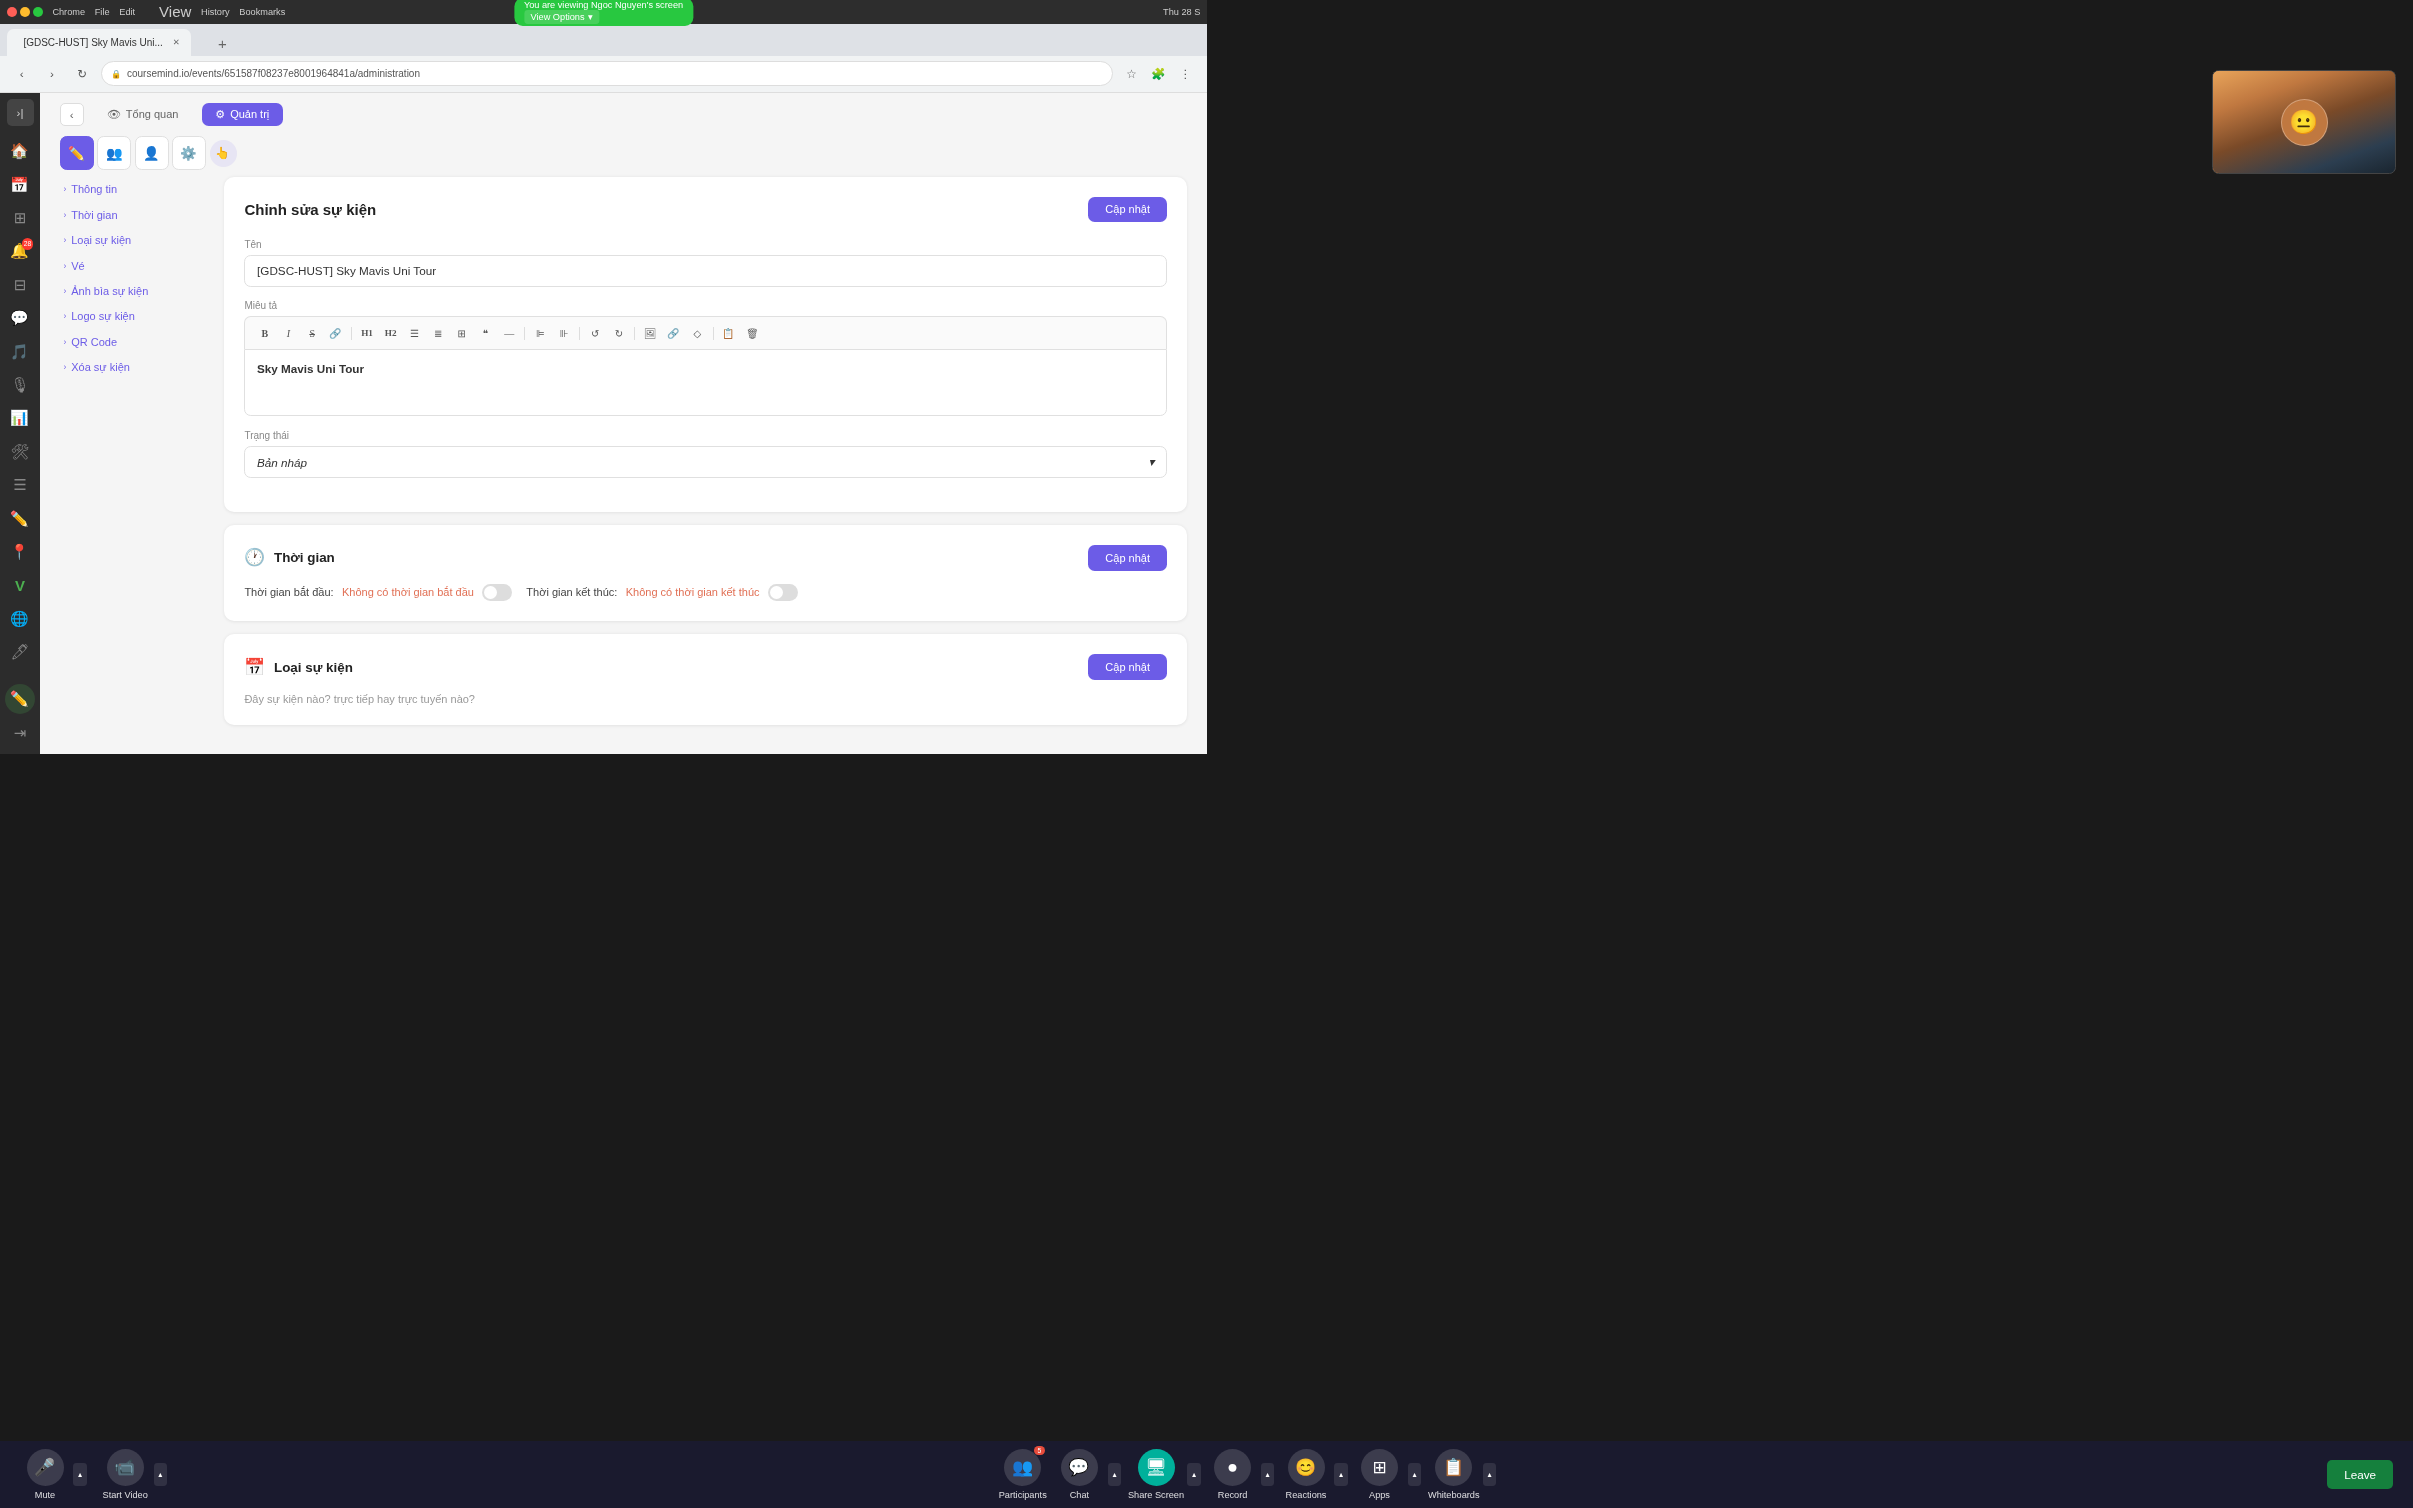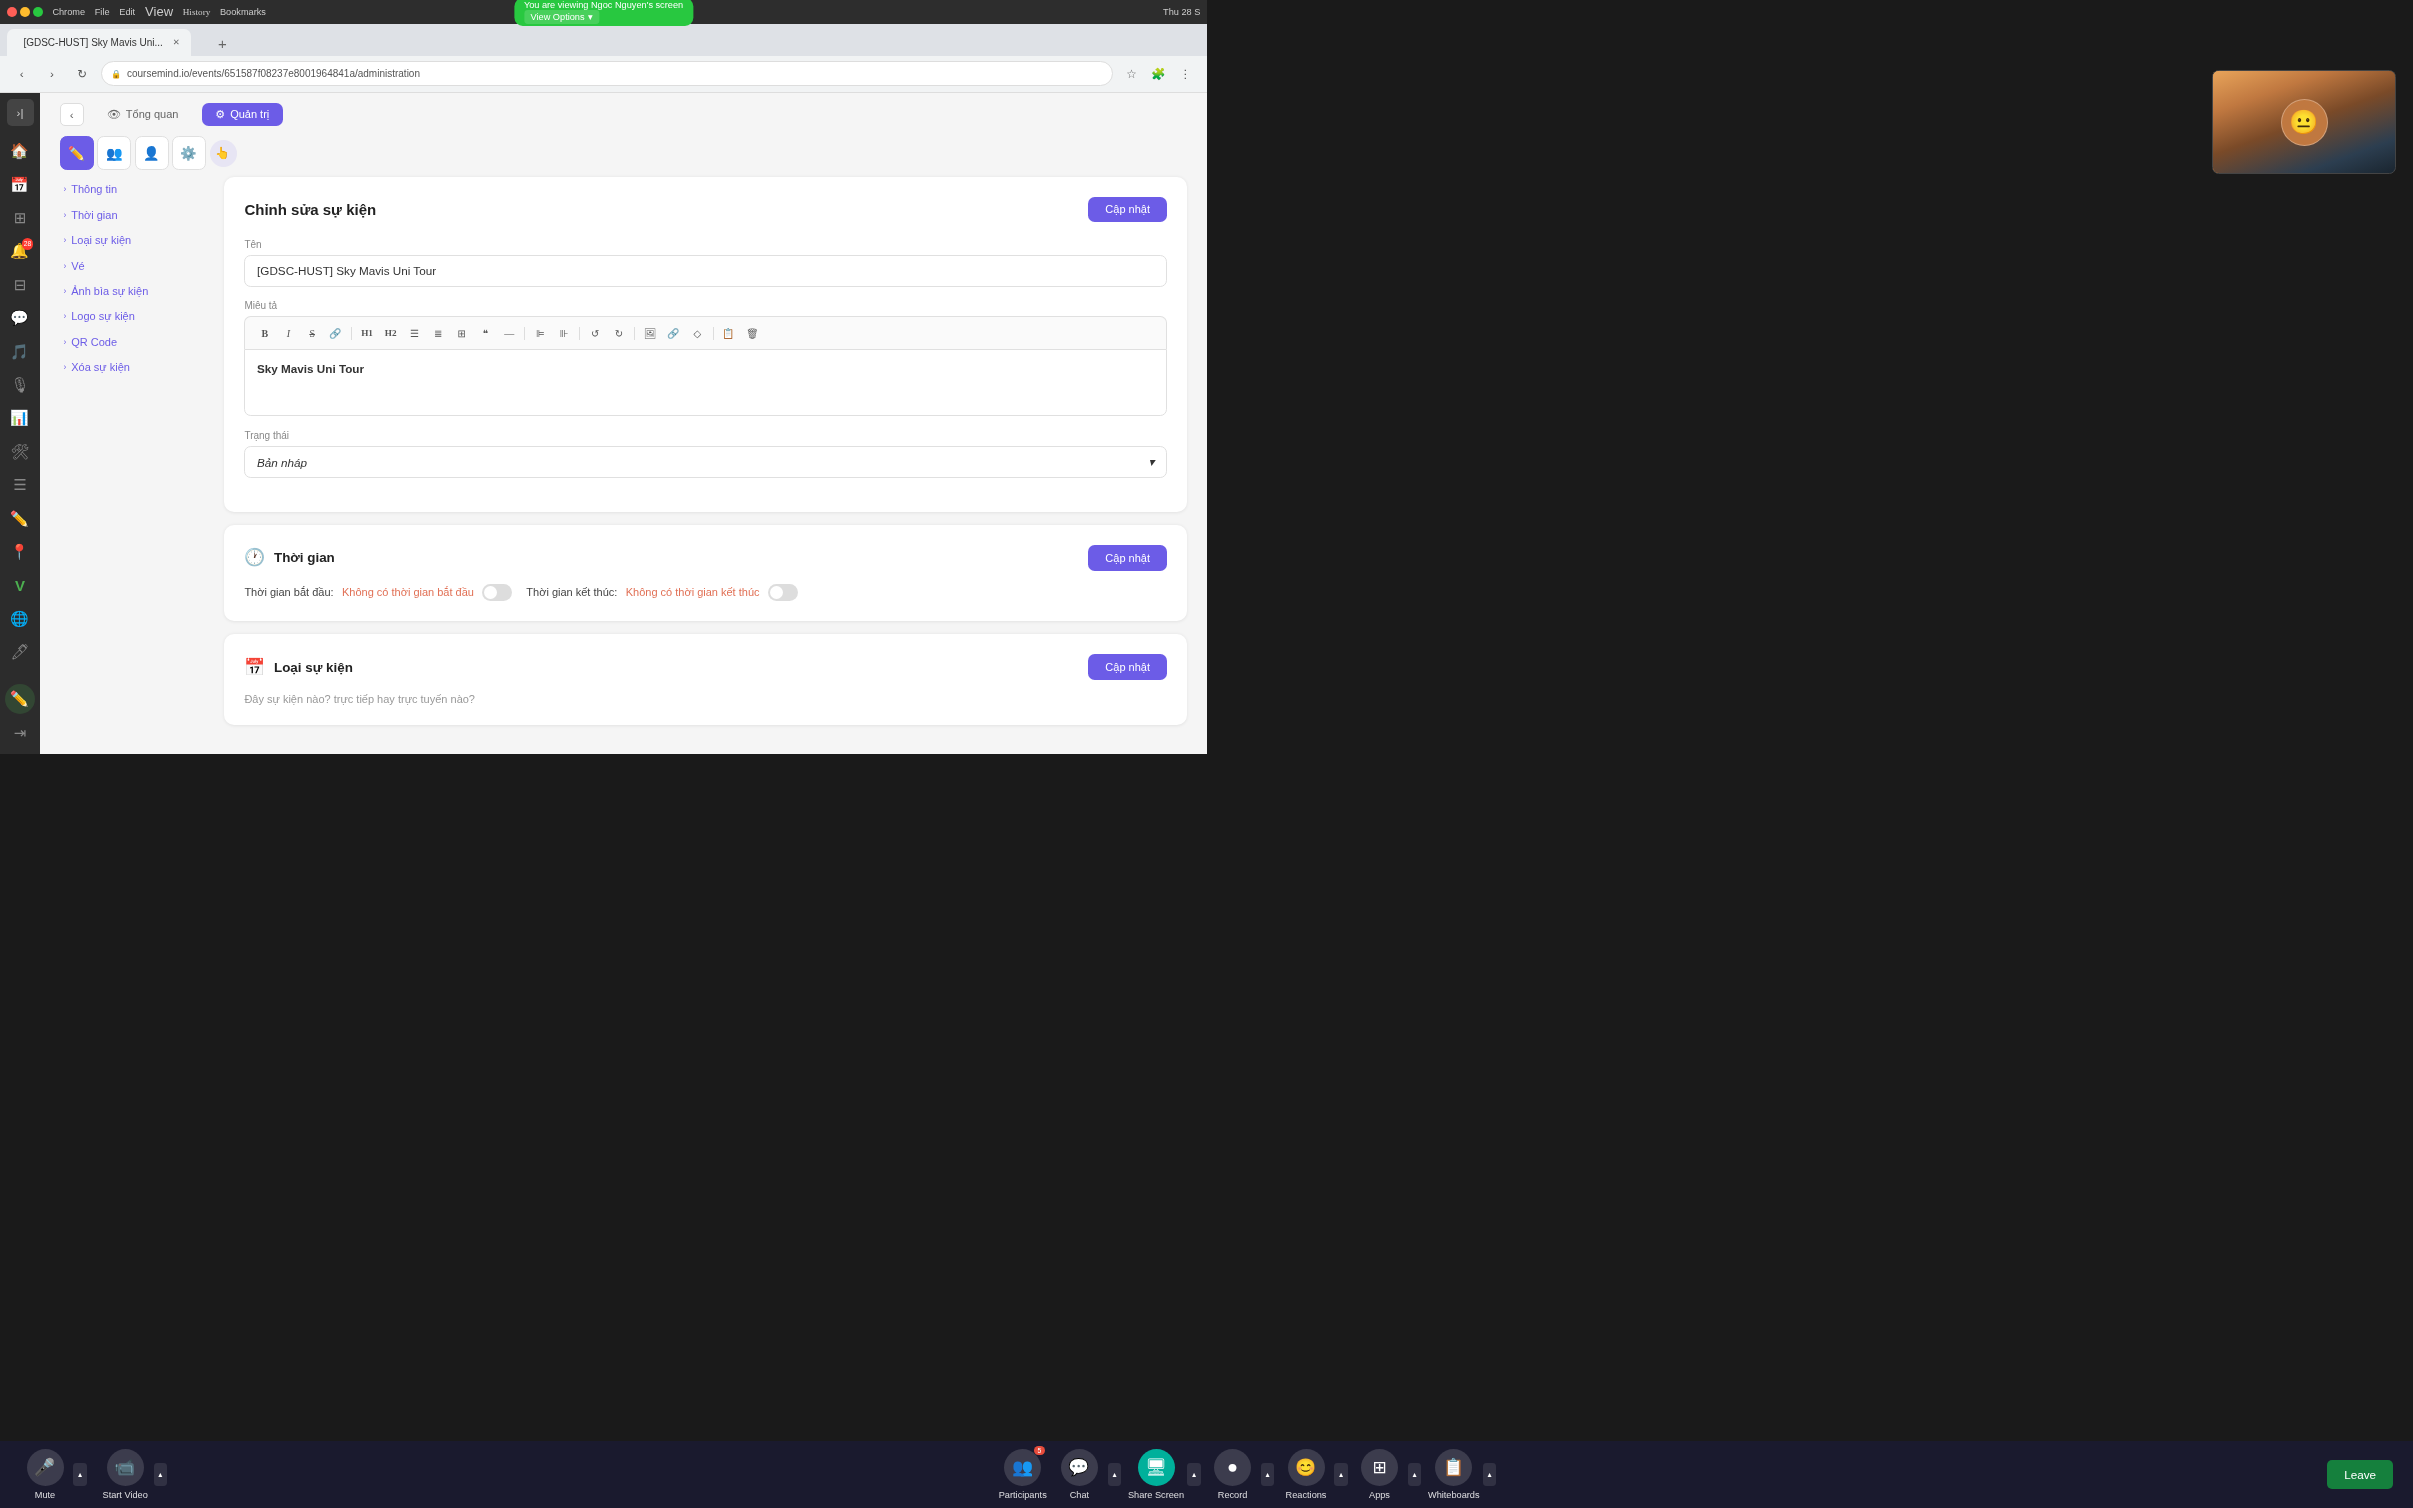--- a/index.html
+++ b/index.html
@@ -609,22 +609,22 @@
 <body>
 
 <div class="macos-bar">
   <div class="macos-bar-left">
     <div class="mac-dot red"></div>
     <div class="mac-dot yellow"></div>
     <div class="mac-dot green"></div>
     <span style="font-size:9.2px; color:#ccc; margin-left:6.7px;">Chrome</span>
     <span style="font-size:9.2px; color:#ccc; margin-left:6.7px;">File</span>
     <span style="font-size:9.2px; color:#ccc; margin-left:6.7px;">Edit</span>
-    <span style="font-size:13px; color:#ccc; margin-left:7px;">View</span>
-    <span style="font-size:9.2px; color:#ccc; margin-left:6.7px;font-family:Liberation Serif, serif;">History</span>
+    <span style="font-size:15px; color:#ccc; margin-left:21px;">View</span>
+    <span style="font-size:9.2px; color:#ccc; margin-left:6.7px;">History</span>
     <span style="font-size:9.2px; color:#ccc; margin-left:6.7px;">Bookmarks</span>
   </div>
   <div class="macos-bar-center">
     <span>You are viewing Ngoc Nguyen's screen</span>
     <button class="view-options-btn">
       <span>View Options</span> ▾
     </button>
   </div>
   <div class="macos-bar-right">
     <span>Thu 28 S</span>

